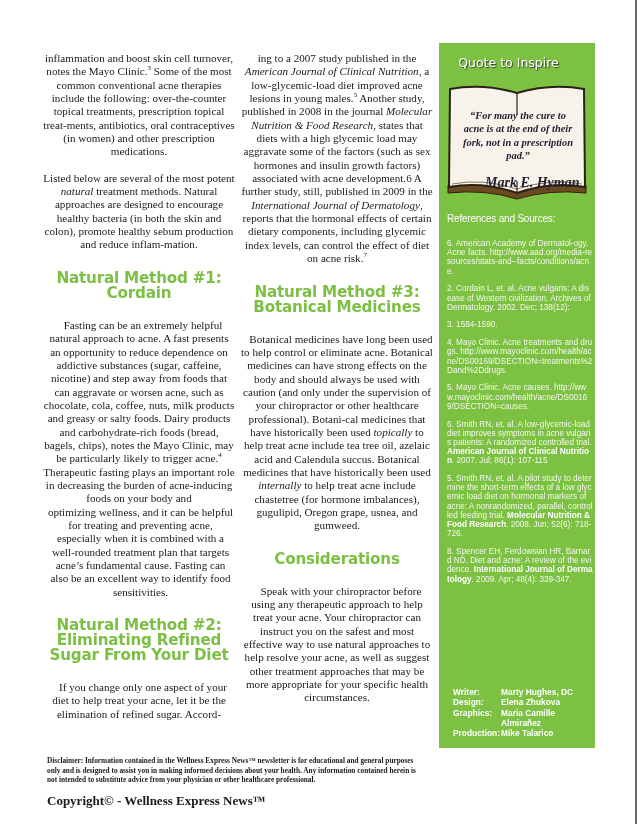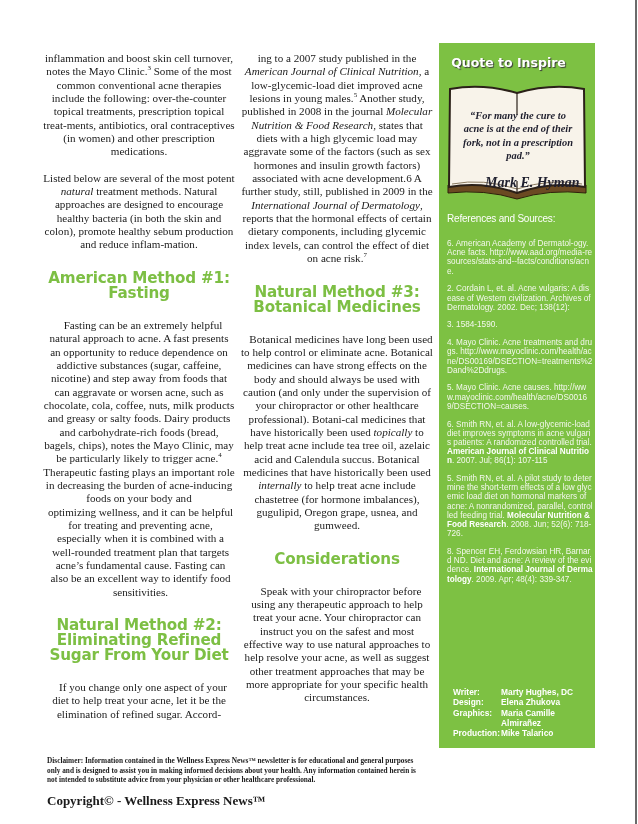--- a/index.html
+++ b/index.html
@@ -24,21 +24,21 @@
     color: #7dbf44; font-weight: bold; font-size: 15.2px; line-height: 15px;
     margin: 19px 0 18px 0; letter-spacing: -0.2px;
   }
   .green-panel {
     position: absolute; left: 439px; top: 43px; width: 156px; height: 705px;
     background: #7dc143;
   }
   .quote-title {
     position: absolute; top: 12px; left: 0; width: 139px; text-align: center;
     font-family: "DejaVu Sans", "Liberation Sans", sans-serif;
-    font-weight: bold; font-size: 12.5px; color: #ffffff;
+    font-weight: normal; font-size: 12.5px; color: #ffffff;
     text-shadow: 1px 1px 1px #3a3a3a;
   }
   .book {
     position: absolute; left: 6px; top: 38px; width: 144px; height: 121px;
   }
   .book svg { position: absolute; left: 0; top: 0; }
   .book-text {
     position: absolute; left: 14px; top: 28px; width: 118px; text-align: center;
     font-family: "Liberation Serif", "DejaVu Serif", serif;
     font-style: italic; font-weight: bold; font-size: 10.4px; line-height: 13.4px; color: #1f1f2e;
@@ -81,21 +81,21 @@
 </style>
 </head>
 <body>
 
 <div class="edge-line"></div>
 
 <div class="col col-1">
   <p><span>inflammation and boost skin cell turnover, notes the Mayo Clinic.</span><sup>3</sup><span> Some of the most common conventional acne therapies include the following: over-the-counter topical treatments, prescription topical treat-ments, antibiotics, oral contraceptives (in women) and other prescription medications.</span></p>
   <p><span>Listed below are several of the most potent </span><em>natural</em><span> treatment methods. Natural approaches are designed to encourage healthy bacteria (in both the skin and colon), promote healthy sebum production and reduce inflam-mation.</span></p>
 
-  <h2>American Method #1: Fasting</h2>
+  <h2>Natural Method #1: Cordain</h2>
   <p class="indent"><span>Fasting can be an extremely helpful natural approach to acne.  A fast presents an opportunity to reduce dependence on addictive substances (sugar, caffeine, nicotine) and step away from foods that can aggravate or worsen acne, such as chocolate, cola, coffee, nuts, milk products and greasy or salty foods.  Dairy products and carbohydrate-rich foods (bread, bagels, chips), notes the Mayo Clinic, may be particularly likely to trigger acne.</span><sup>4</sup><span> Therapeutic fasting plays an important role in decreasing the burden of acne-inducing foods on your body and</span></p>
   <p class="hang" style="margin-top:0">optimizing wellness, and it can be helpful for treating and preventing acne, especially when it is combined with a well-rounded treatment plan that targets acne’s fundamental cause. Fasting can also be an excellent way to identify food sensitivities.</p>
 
   <h2>Natural Method #2: Eliminating Refined Sugar From Your Diet</h2>
   <p class="indent">If you change only one aspect of your diet to help treat your acne, let it be the elimination of refined sugar.  Accord-</p>
 </div>
 
 <div class="col col-2">
   <p><span>ing to a 2007 study published in the </span><em>American Journal of Clinical Nutrition</em><span>, a low-glycemic-load diet improved acne lesions in young males.</span><sup>5</sup><span> Another study, published in 2008 in the journal </span><em>Molecular Nutrition &amp; Food Research</em><span>, states that diets with a high glycemic load may aggravate some of the factors (such as sex hormones and insulin growth factors) associated with acne development.6  A further study, still, published in 2009 in the </span><em>International Journal of Dermatology</em><span>, reports that the hormonal effects of certain dietary components, including glycemic index levels, can control the effect of diet on acne risk.</span><sup>7</sup></p>
 

